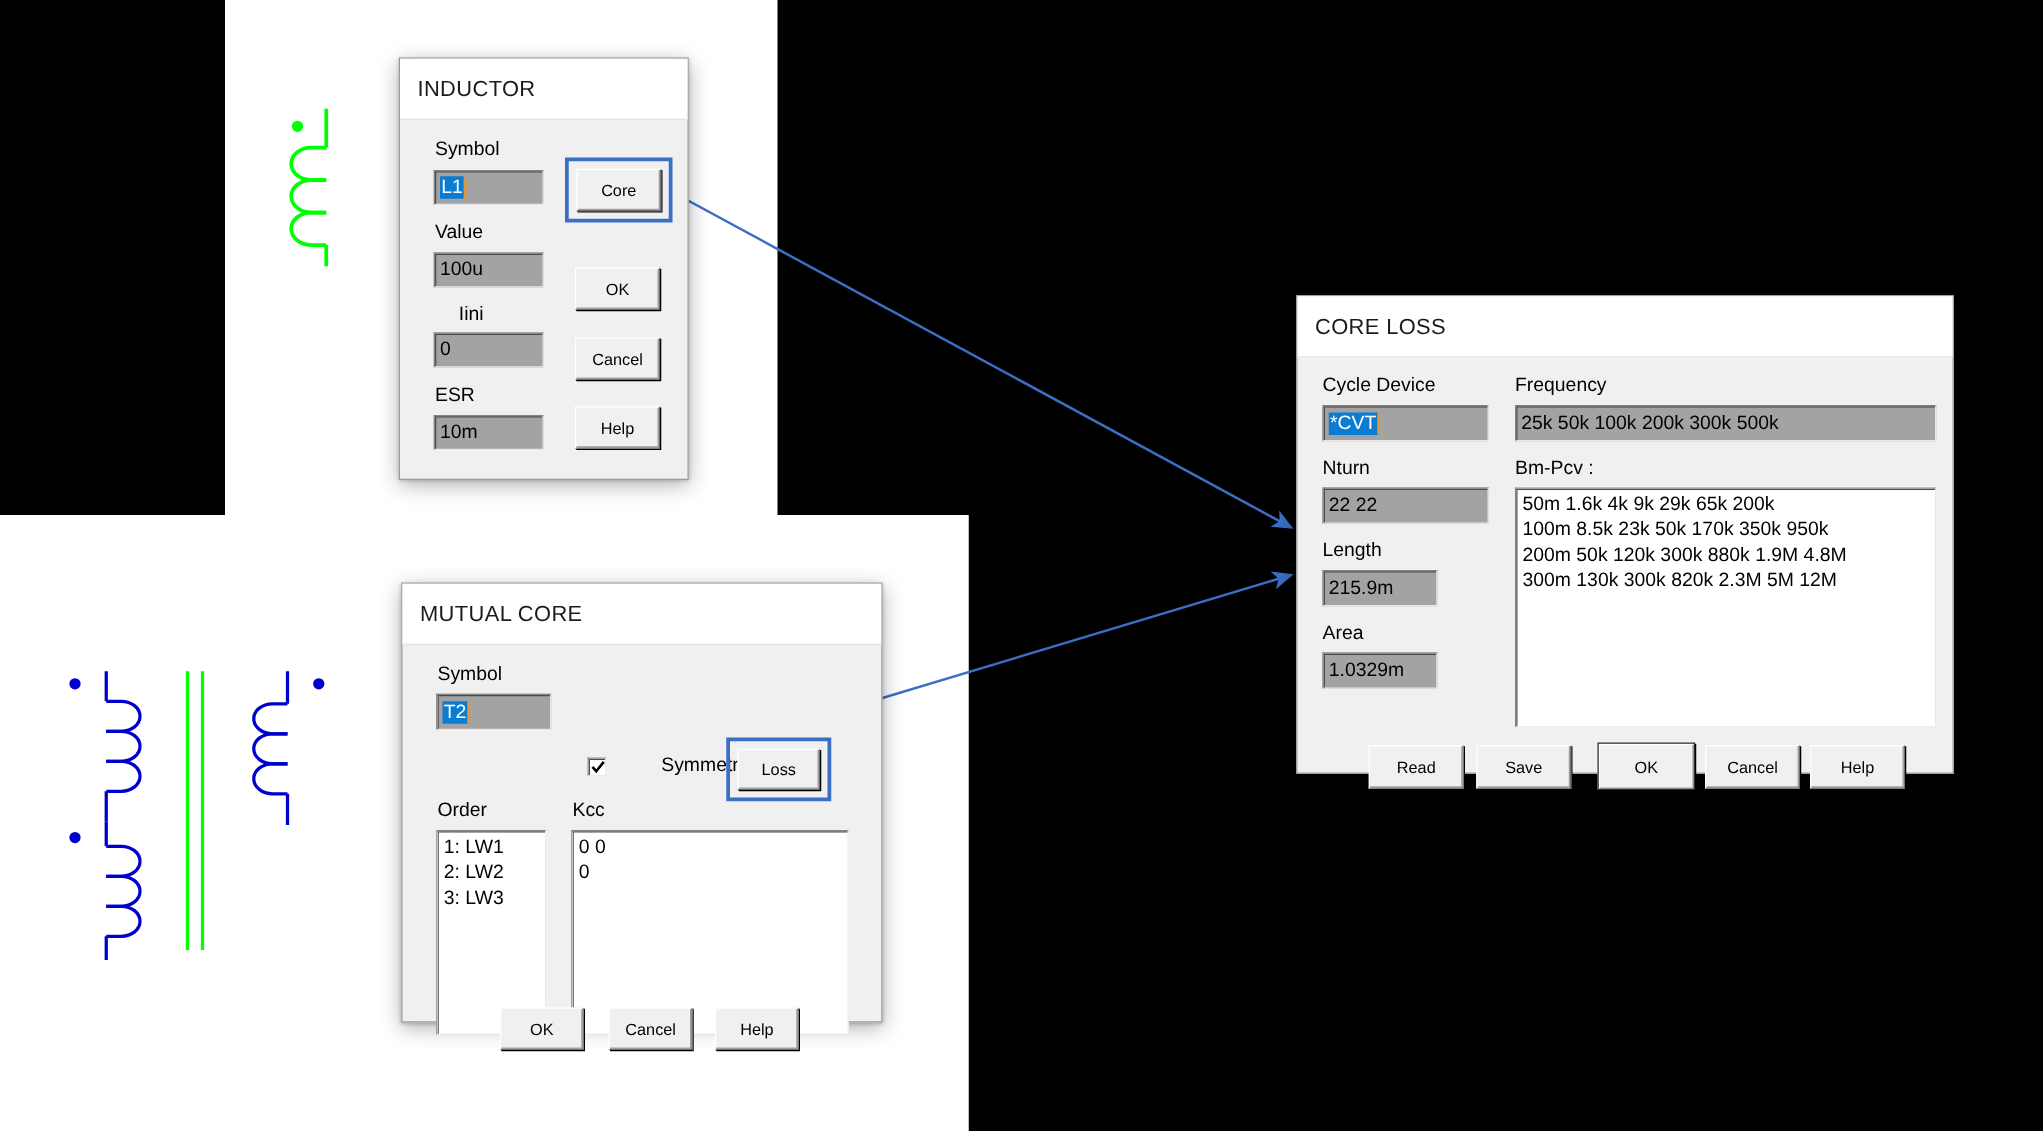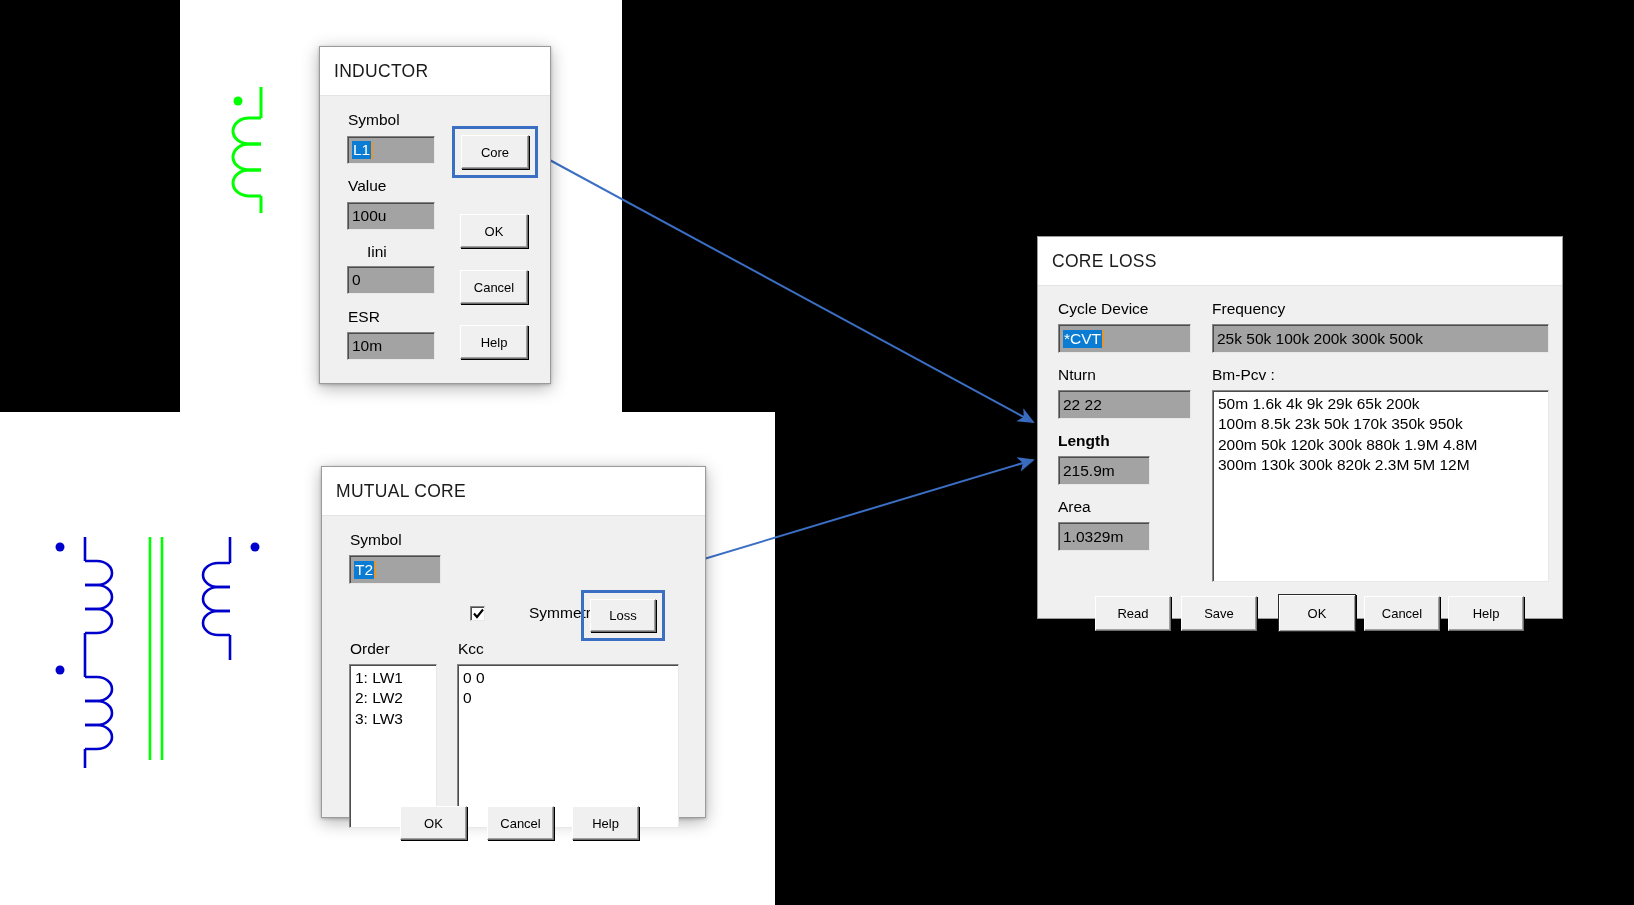--- a/index.html
+++ b/index.html
@@ -269,21 +269,21 @@
 
     <div class="fld-label" style="left:20px; top:14px;">Cycle Device</div>
     <div class="txtbox" style="left:20px; top:38px; width:133px; height:29px;">
         <span class="sel">*CVT</span>
         <span class="caret"></span>
       </div>
 
     <div class="fld-label" style="left:20px; top:80px;text-align:right;">Nturn</div>
     <div class="txtbox" style="left:20px; top:104px; width:133px; height:29px;">22 22</div>
 
-    <div class="fld-label" style="left:20px; top:146px;font-weight:bold;">Length</div>
+    <div class="fld-label" style="left:20px; top:146px;">Length</div>
     <div class="txtbox" style="left:20px; top:170px; width:92px; height:29px;">215.9m</div>
 
     <div class="fld-label" style="left:20px; top:212px;">Area</div>
     <div class="txtbox" style="left:20px; top:236px; width:92px; height:29px;">1.0329m</div>
 
     <div class="fld-label" style="left:174px; top:14px;">Frequency</div>
     <div class="txtbox" style="left:174px; top:38px; width:337px; height:29px;">25k 50k 100k 200k 300k 500k</div>
 
     <div class="fld-label" style="left:174px; top:80px;">Bm-Pcv :</div>
     <div class="listbox" style="left:174px; top:104px; width:337px; height:192px;"><span>50m 1.6k 4k 9k 29k 65k 200k

